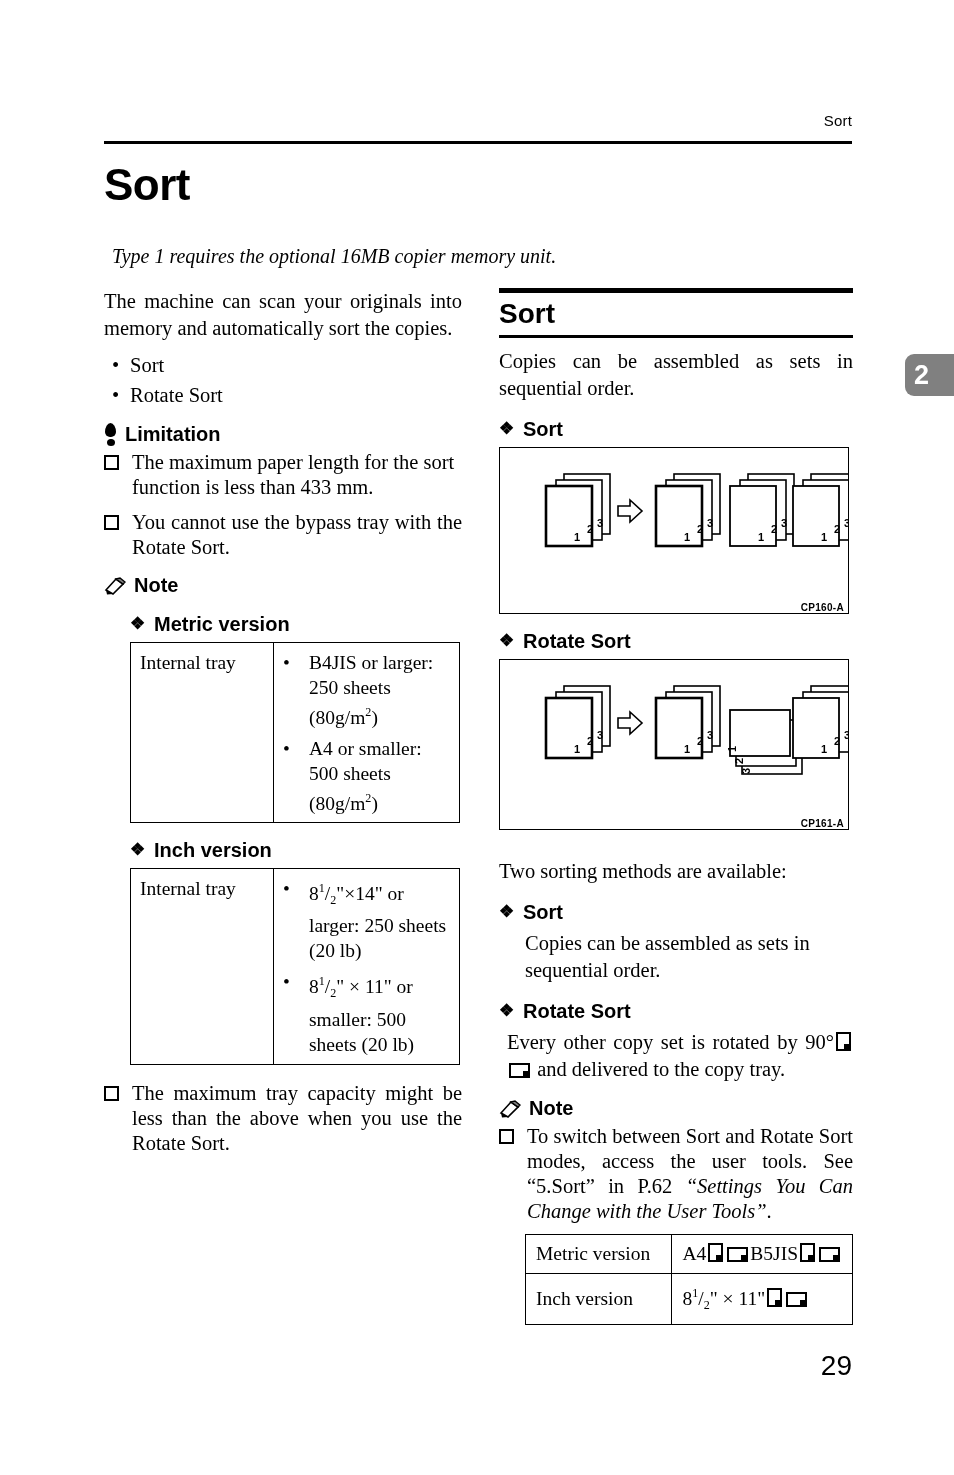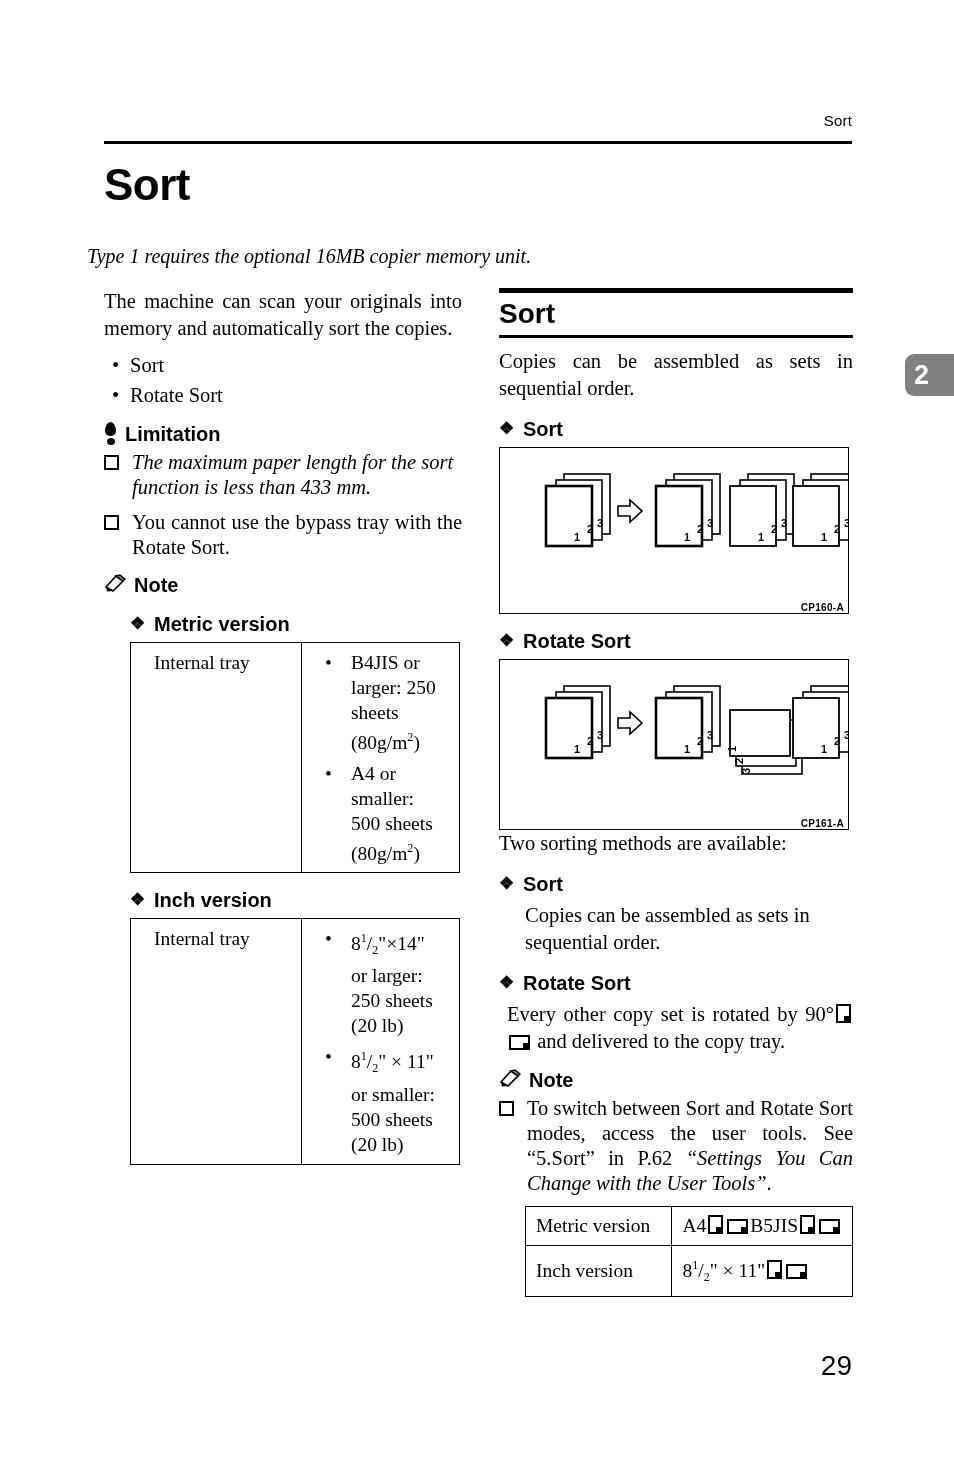--- a/index.html
+++ b/index.html
@@ -43,21 +43,21 @@
 
   
   .doc-title {
     position:absolute; left:104px; top:160px;
     font-family:"Liberation Sans", sans-serif;
     font-weight:bold;
     font-size:44px;
     letter-spacing:-0.5px;
   }
   .lead-italic {
-    position:absolute; left:87px; top:245px; width:600px;
+    position:absolute; left:112px; top:245px; width:600px;
     font-style:italic;
     font-size:20px;
   }
 
   
   .col-left  { position:absolute; left:104px; top:288px; width:358px; }
   .col-right { position:absolute; left:499px; top:288px; width:354px; }
 
   p.body {
     margin:0 0 10px 0;
@@ -73,21 +73,21 @@
   .dot-item {
     display:flex; align-items:flex-start;
     font-size:20.5px; line-height:27px;
     margin-bottom:3px;
   }
   .dot-item .dot { width:26px; flex:0 0 26px; text-align:left; padding-left:8px; box-sizing:border-box; }
   .dot-item .dot-text { flex:1 1 auto; }
 
   
   .icon-head {
-    display:flex; align-items:flex-start;
+    display:flex; align-items:center;
     font-family:"Liberation Sans", sans-serif;
     font-weight:bold;
     font-size:20px;
     margin:14px 0 4px 0;
   }
   .icon-head .ico { margin-right:8px; display:inline-block; }
 
   
   .ico-limitation { position:relative; width:13px; height:21px; }
   .ico-limitation i {
@@ -113,40 +113,40 @@
     margin:16px 0 6px 0;
   }
   .dia-head.indent { margin-left:26px; }
   .dia { width:24px; flex:0 0 24px; font-size:17px; line-height:22px; }
 
   
   .sq-list { margin:0; }
   .sq-item { display:flex; align-items:flex-start; margin-bottom:10px; }
   .sq-item .sq { width:28px; flex:0 0 28px; padding-top:5px; }
   .sq-item .sq-text { flex:1 1 auto; font-size:20.5px; line-height:25px; text-align:justify; }
-  .sq-item .sq-text.ragged { text-align:left;font-style:italic; }
+  .sq-item .sq-text.ragged { text-align:left; }
   .sq-glyph { position:relative; display:inline-block; width:15px; height:15px; }
   .sq-glyph b {
     position:absolute; left:3px; top:3px; width:12px; height:12px; background:#000;
   }
   .sq-glyph u {
     position:absolute; left:0; top:0; width:11px; height:11px;
     background:#fff; border:2px solid #000; text-decoration:none; box-sizing:content-box;
   }
 
   
   table.spec {
     border-collapse:collapse;
     margin:4px 0 0 26px;
     width:330px;
     font-size:19.5px;
   }
   table.spec td {
     border:1.6px solid #000;
-    padding:7px 23px;
+    padding:7px 9px;
     vertical-align:top;
     line-height:25px;
     font-family:Liberation Serif, serif;
   }
   table.spec td.keycell { width:124px; white-space:nowrap; }
   table.spec ul { margin:0; padding:0; list-style:none; }
   table.spec li { display:flex; margin-bottom:6px; }
   table.spec li:last-child { margin-bottom:0; }
   table.spec li .b { width:26px; flex:0 0 26px; }
   table.spec li .t { flex:1 1 auto; }
@@ -320,20 +320,24 @@
               <span class="b">•</span>
               <span class="t"><span>8</span><sup class="f">1</sup>/<sub class="f">2</sub><span>" × 11" or smaller: 500 sheets (20 lb)</span></span>
             </li>
           </ul>
         </td>
       </tr>
     </tbody>
       </table>
 
     <div class="sq-list" style="margin-top:16px;">
+      <div class="sq-item">
+        <span class="sq"><span class="sq-glyph"><b></b><u></u></span></span>
+        <span class="sq-text">The maximum tray capacity might be less than the above when you use the Rotate Sort.</span>
+      </div>
     </div>
 
   </div>
 
   <div class="col-right">
 
     <div class="sec-head-wrap">
       <div class="rule-thick"></div>
       <div class="sec-head">Sort</div>
       <div class="rule-thin"></div>
@@ -428,21 +432,21 @@
           <rect x="303" y="32" width="46" height="60" stroke-width="1.6"></rect>
           <rect x="293" y="38" width="46" height="60" stroke-width="1.8"></rect>
         </g>
         <text x="344" y="79" font-family="Liberation Sans, sans-serif" font-size="11" font-weight="bold" fill="#000">3</text>
         <text x="334" y="85" font-family="Liberation Sans, sans-serif" font-size="11" font-weight="bold" fill="#000">2</text>
         <text x="321" y="93" font-family="Liberation Sans, sans-serif" font-size="11" font-weight="bold" fill="#000">1</text>
       </svg>
       <div class="fig-caption">CP161-A</div>
     </div>
 
-    <p class="body" style="margin-top:0;">Two sorting methods are available:</p>
+    <p class="body" style="margin-top:28px;">Two sorting methods are available:</p>
 
     <div class="dia-head">
       <span class="dia">❖</span>
       <span>Sort</span>
     </div>
     <p class="body ragged" style="margin-left:26px;">Copies can be assembled as sets in sequential order.</p>
 
     <div class="dia-head">
       <span class="dia">❖</span>
       <span>Rotate Sort</span>

